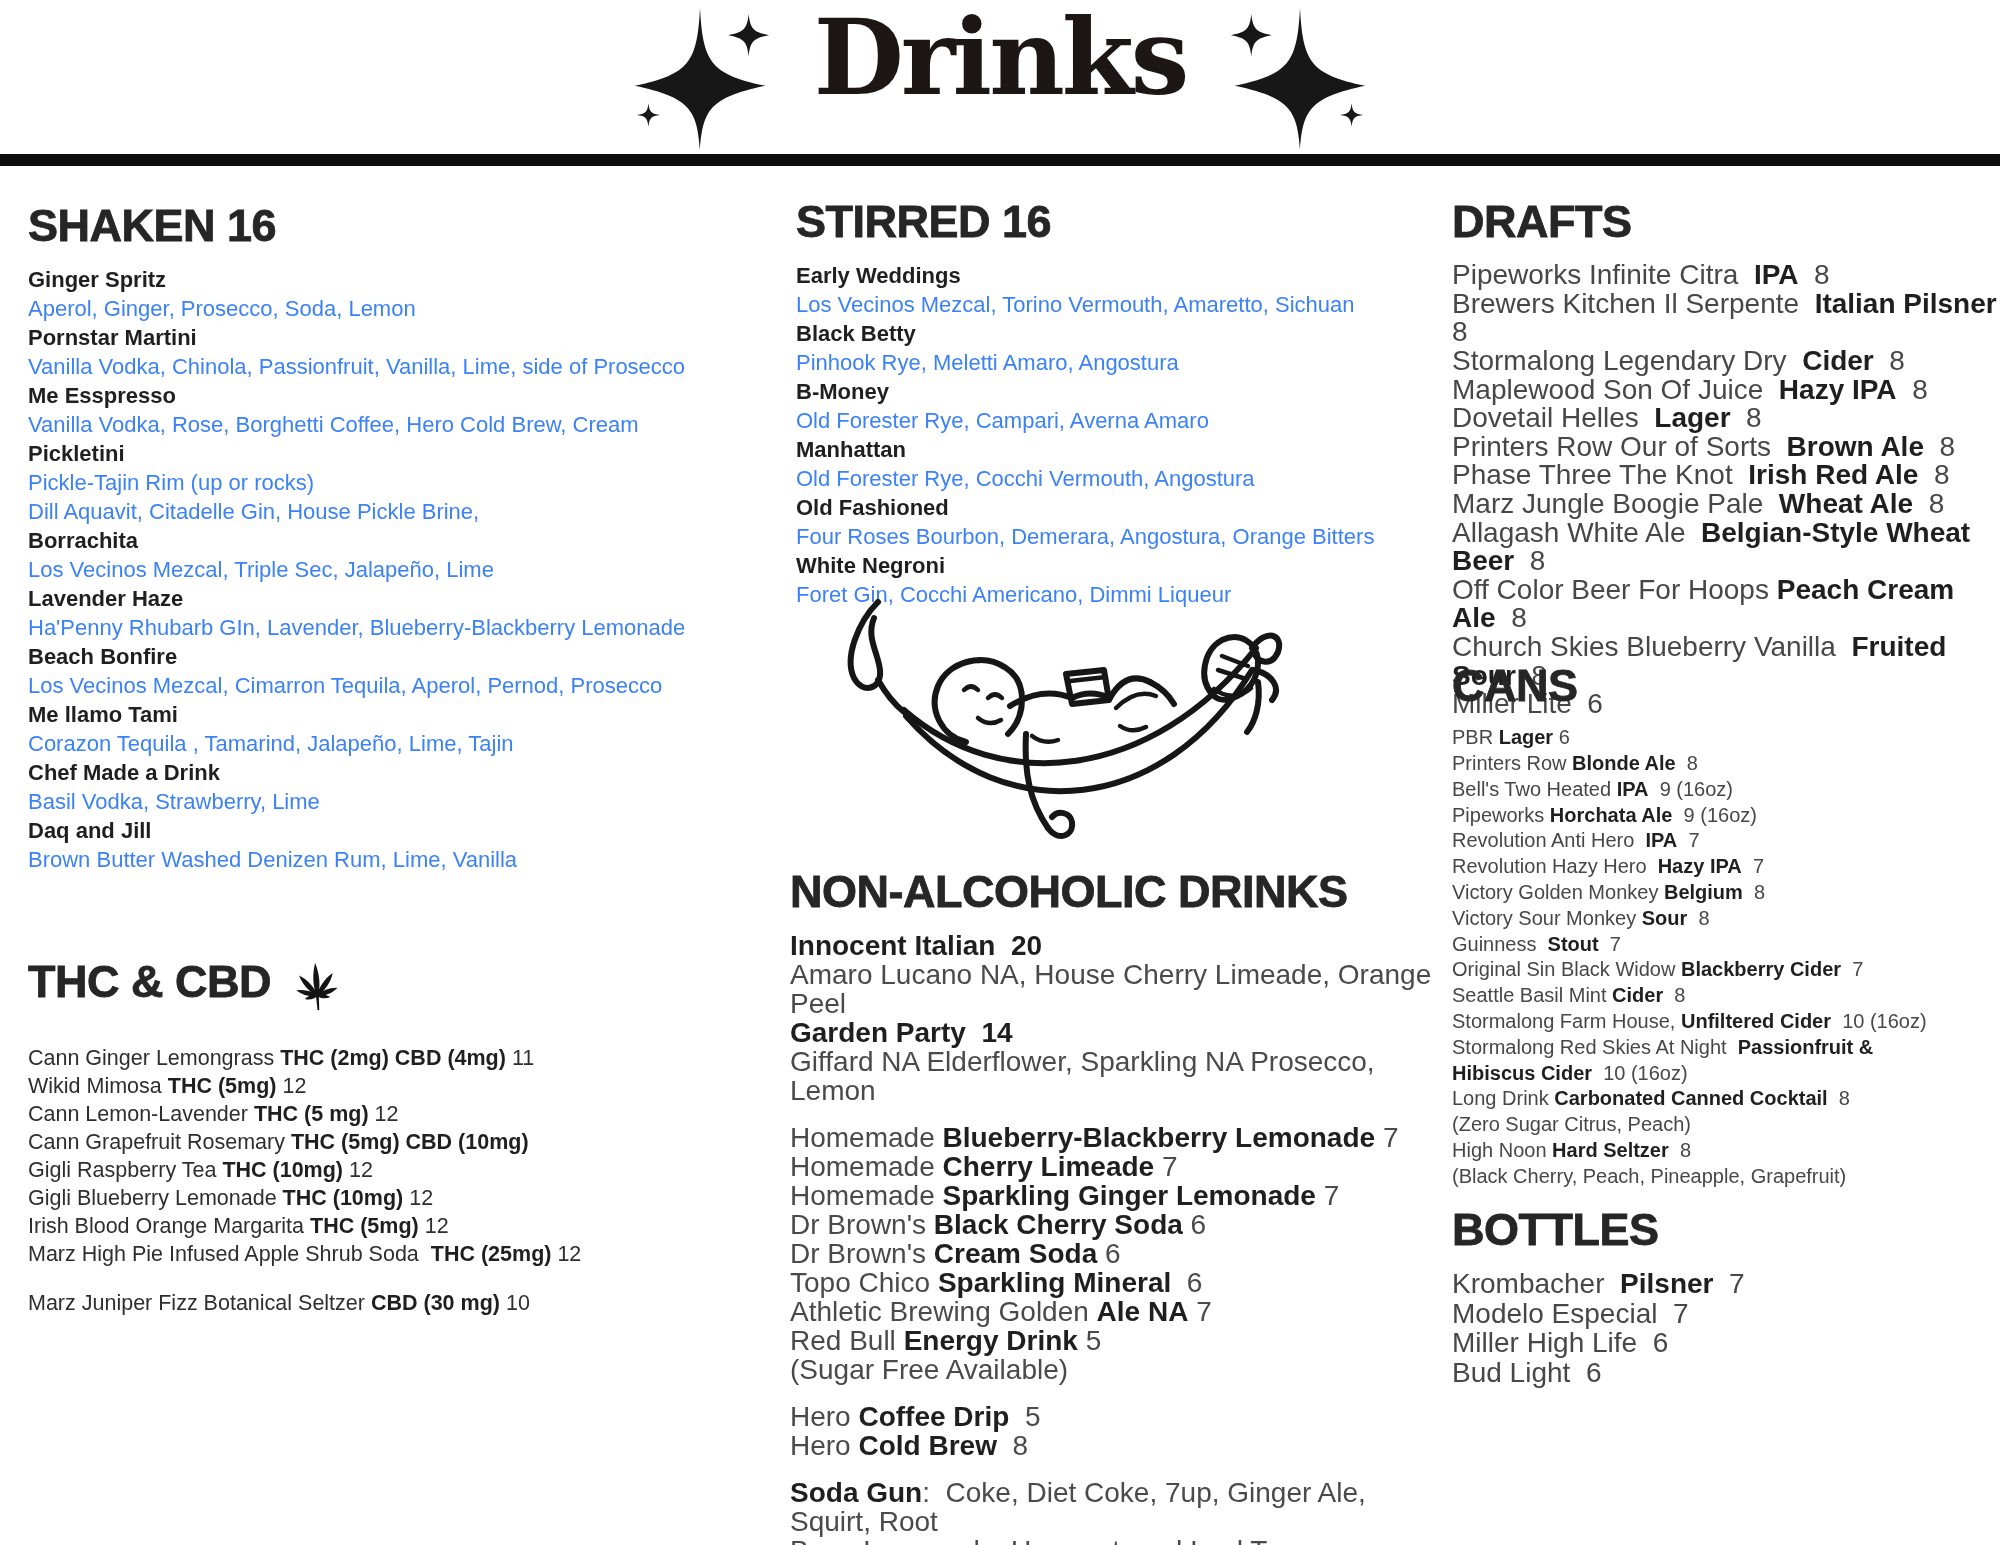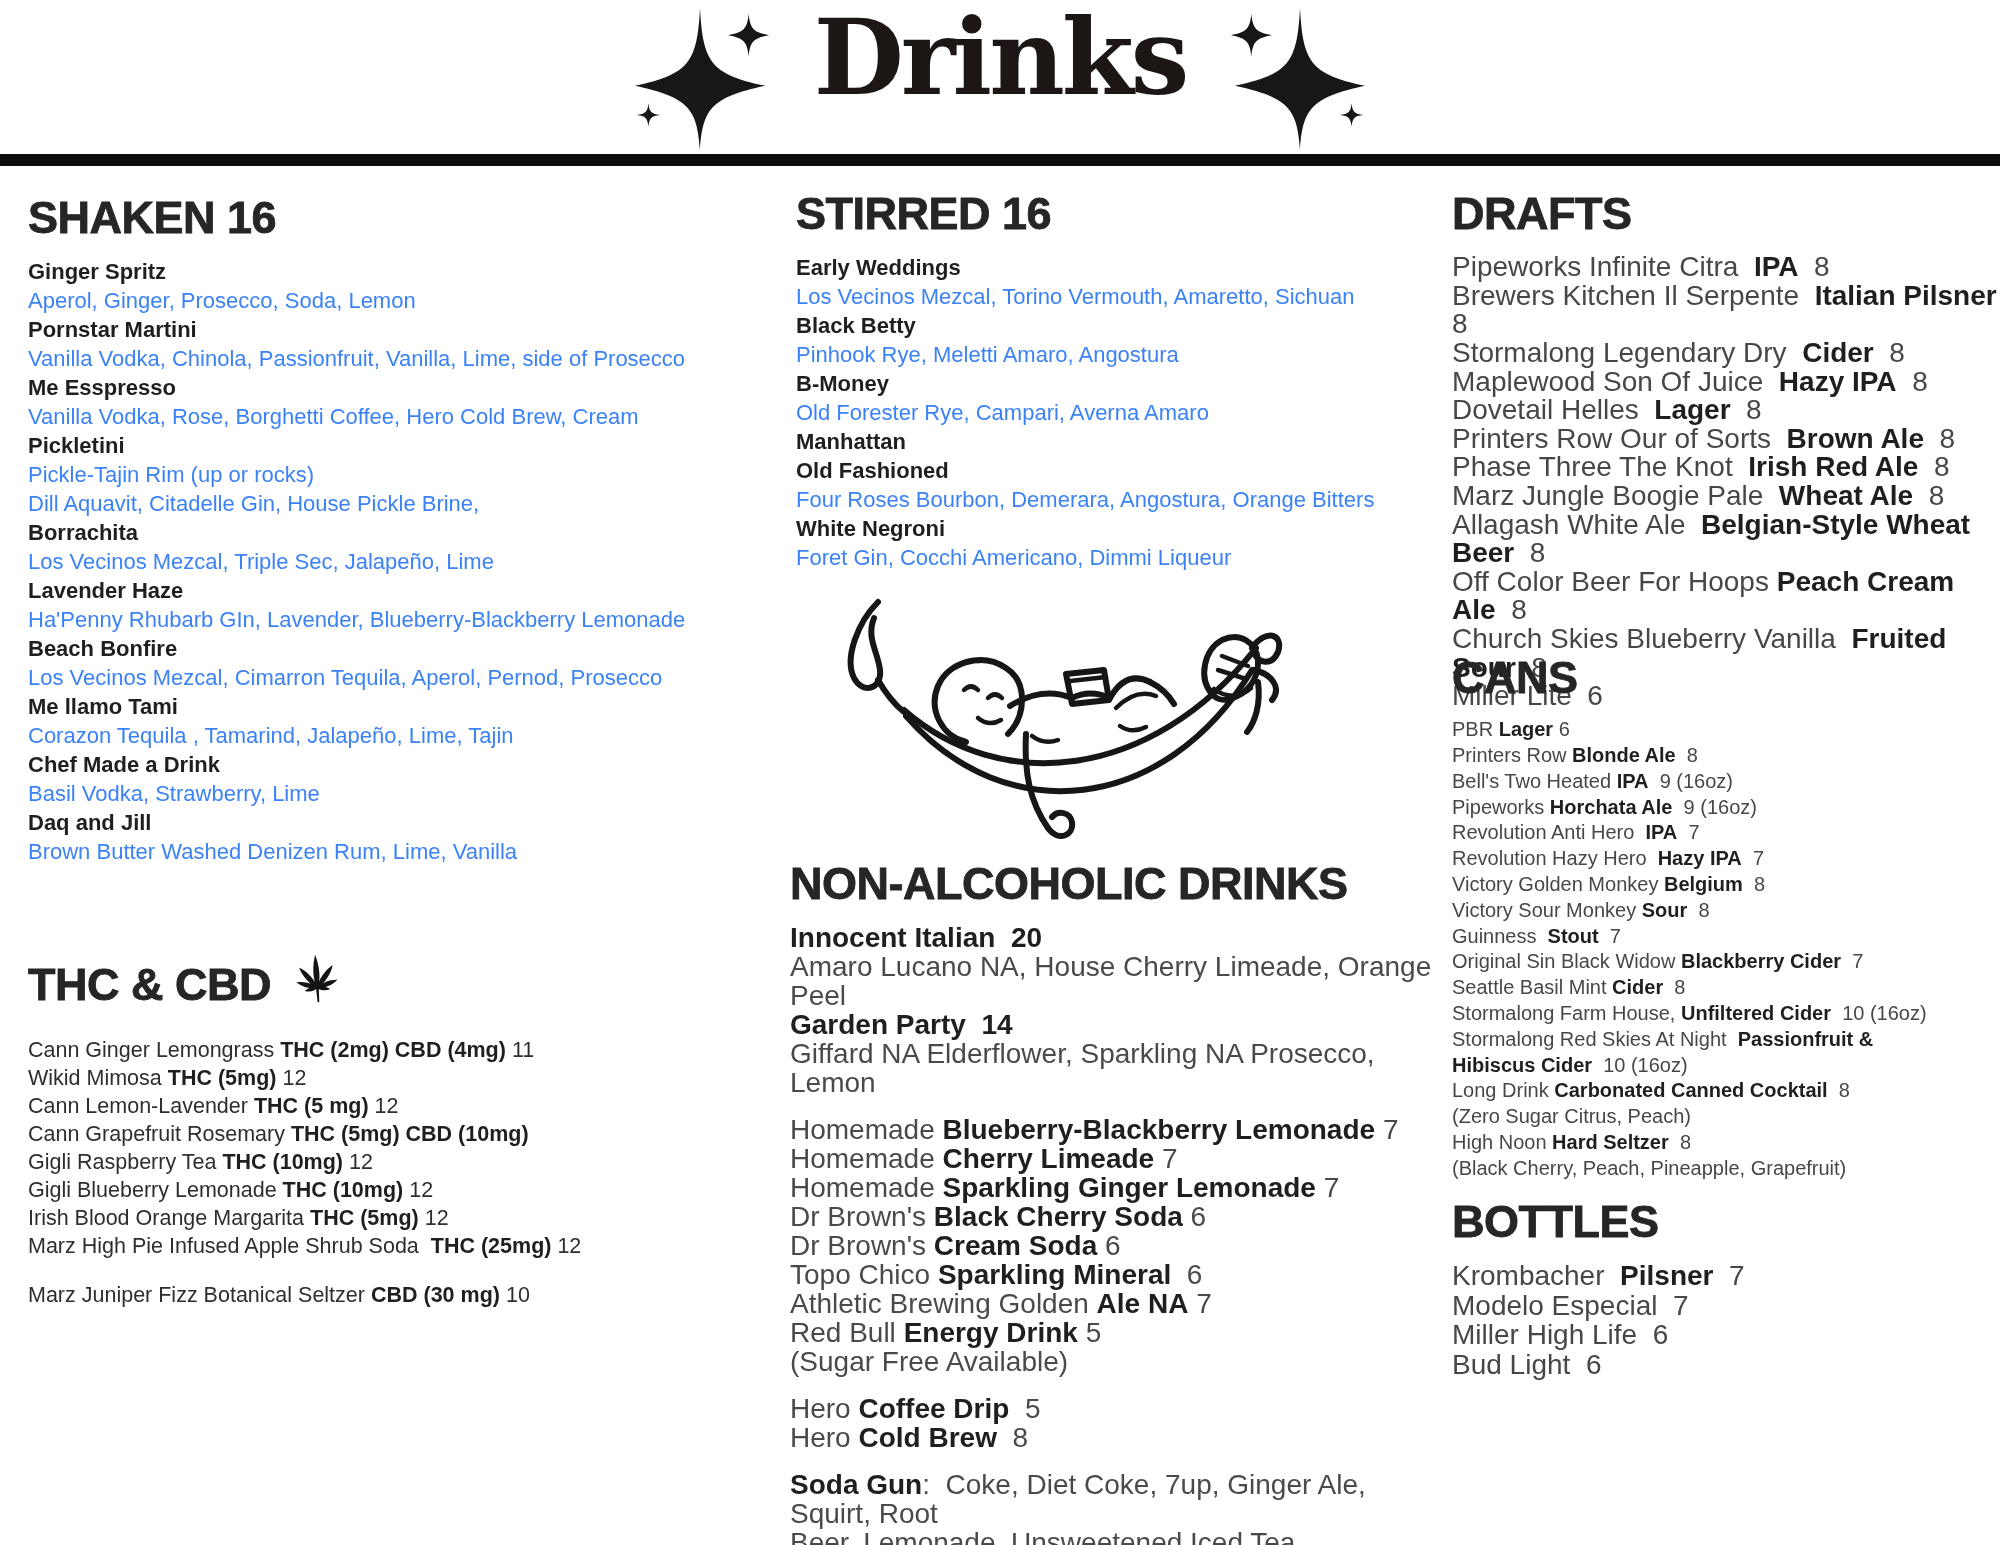--- a/index.html
+++ b/index.html
@@ -35,21 +35,21 @@
   .sec { position:absolute; }
   #sec-shaken  { left:28px;   top:194px;  width:740px; }
   #sec-thc     { left:28px;   top:950px;  width:740px; }
   #sec-stirred { left:796px;  top:190px;  width:650px; }
   #illustration{ position:absolute; left:820px; top:586px; width:470px; height:278px; }
   #sec-nonalc  { left:790px;  top:860px;  width:650px; }
   #sec-drafts  { left:1452px; top:190px;  width:548px; }
   #sec-cans    { left:1452px; top:654px;  width:548px; }
   #sec-bottles { left:1452px; top:1198px; width:548px; }
 
-  .sec-heading-row { display:flex; align-items:center; gap:10px; margin:0 0 16px 0; }
+  .sec-heading-row { display:flex; align-items:flex-start; gap:10px; margin:8px 0 16px 0; }
   h2.sec-heading {
     margin:0;
     font-size:45px; font-weight:bold; letter-spacing:-0.5px;
     color:#262626; line-height:1.05;
     -webkit-text-stroke:0.8px #262626;
   }
   .leaf { width:72px; height:76px; margin-top:-6px; transform:rotate(-4deg); }
 
   .name, .desc, .line { margin:0; white-space:pre-wrap; }
   .name { font-size:22px; line-height:29px; font-weight:bold; color:#1f1f1f; }
@@ -147,20 +147,21 @@
       <div class="sec-heading-row">
         <h2 class="sec-heading">STIRRED 16</h2>
       </div>
       <p class="name">Early Weddings</p>
       <p class="desc">Los Vecinos Mezcal, Torino Vermouth, Amaretto, Sichuan</p>
       <p class="name">Black Betty</p>
       <p class="desc">Pinhook Rye, Meletti Amaro, Angostura</p>
       <p class="name">B-Money</p>
       <p class="desc">Old Forester Rye, Campari, Averna Amaro</p>
       <p class="name">Manhattan</p>
+      <p class="desc">Old Forester Rye, Cocchi Vermouth, Angostura</p>
       <p class="name">Old Fashioned</p>
       <p class="desc">Four Roses Bourbon, Demerara, Angostura, Orange Bitters</p>
       <p class="name">White Negroni</p>
       <p class="desc">Foret Gin, Cocchi Americano, Dimmi Liqueur</p>
     </section>
   <section class="sec" id="sec-nonalc">
       <div class="sec-heading-row">
         <h2 class="sec-heading">NON-ALCOHOLIC DRINKS</h2>
       </div>
       <p class="line"><b>Innocent Italian  20</b></p>

